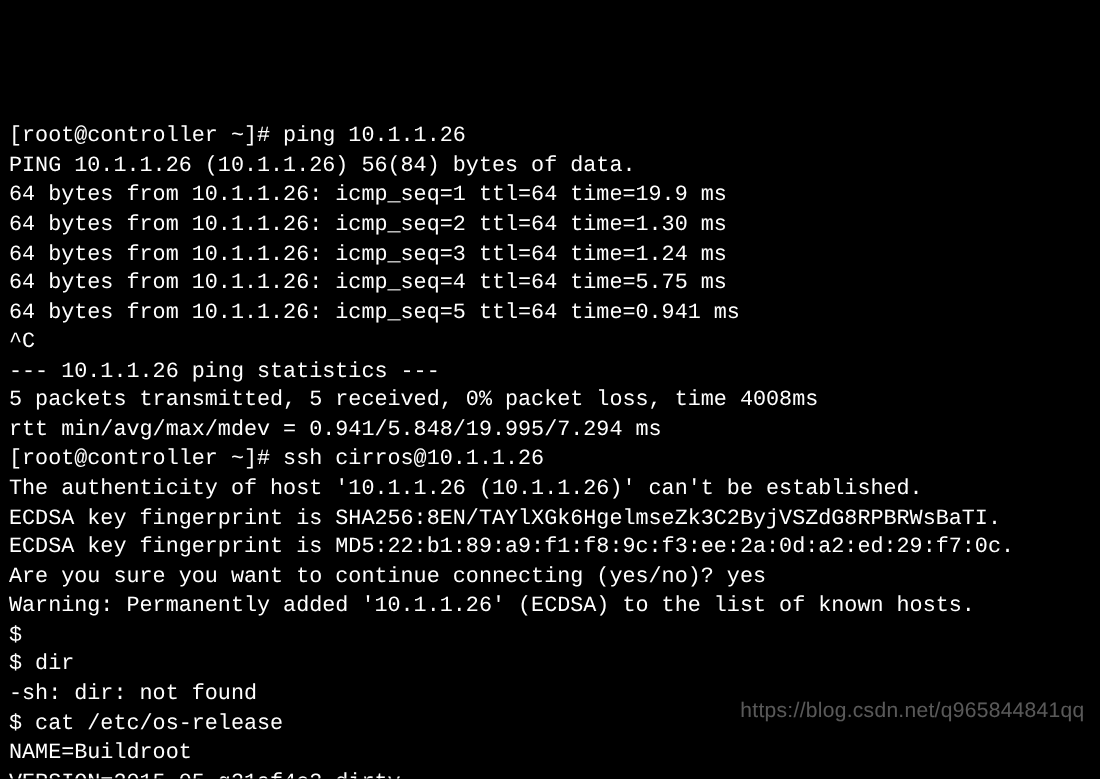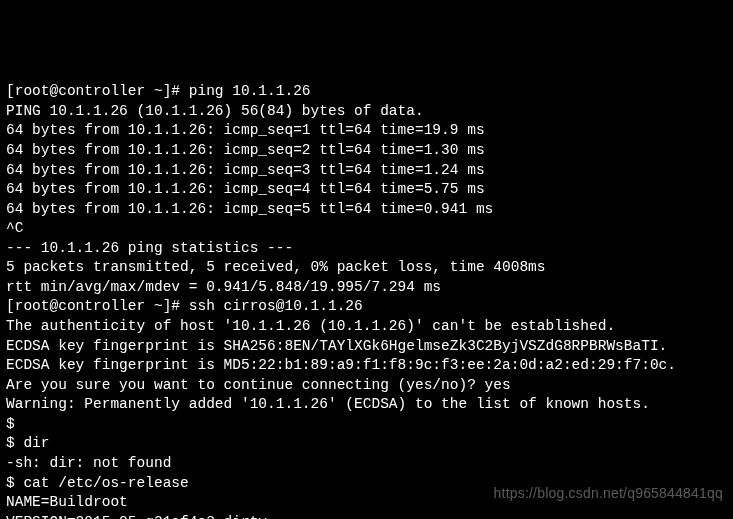--- a/index.html
+++ b/index.html
@@ -13,21 +13,21 @@
       width: 733px;
       height: 519px;
       overflow: hidden;
       position: relative;
       white-space: pre;
     }
     .term-line { white-space: pre; }
     .watermark {
       position: absolute;
       right: 10px;
-      bottom: 16px;
+      bottom: 36px;
       color: rgba(255,255,255,0.35);
       font-family: Arial, sans-serif;
       font-size: 14px;
       letter-spacing: 0.2px;
       white-space: nowrap;
     }
   </style>
 </head>
 <body>
 

